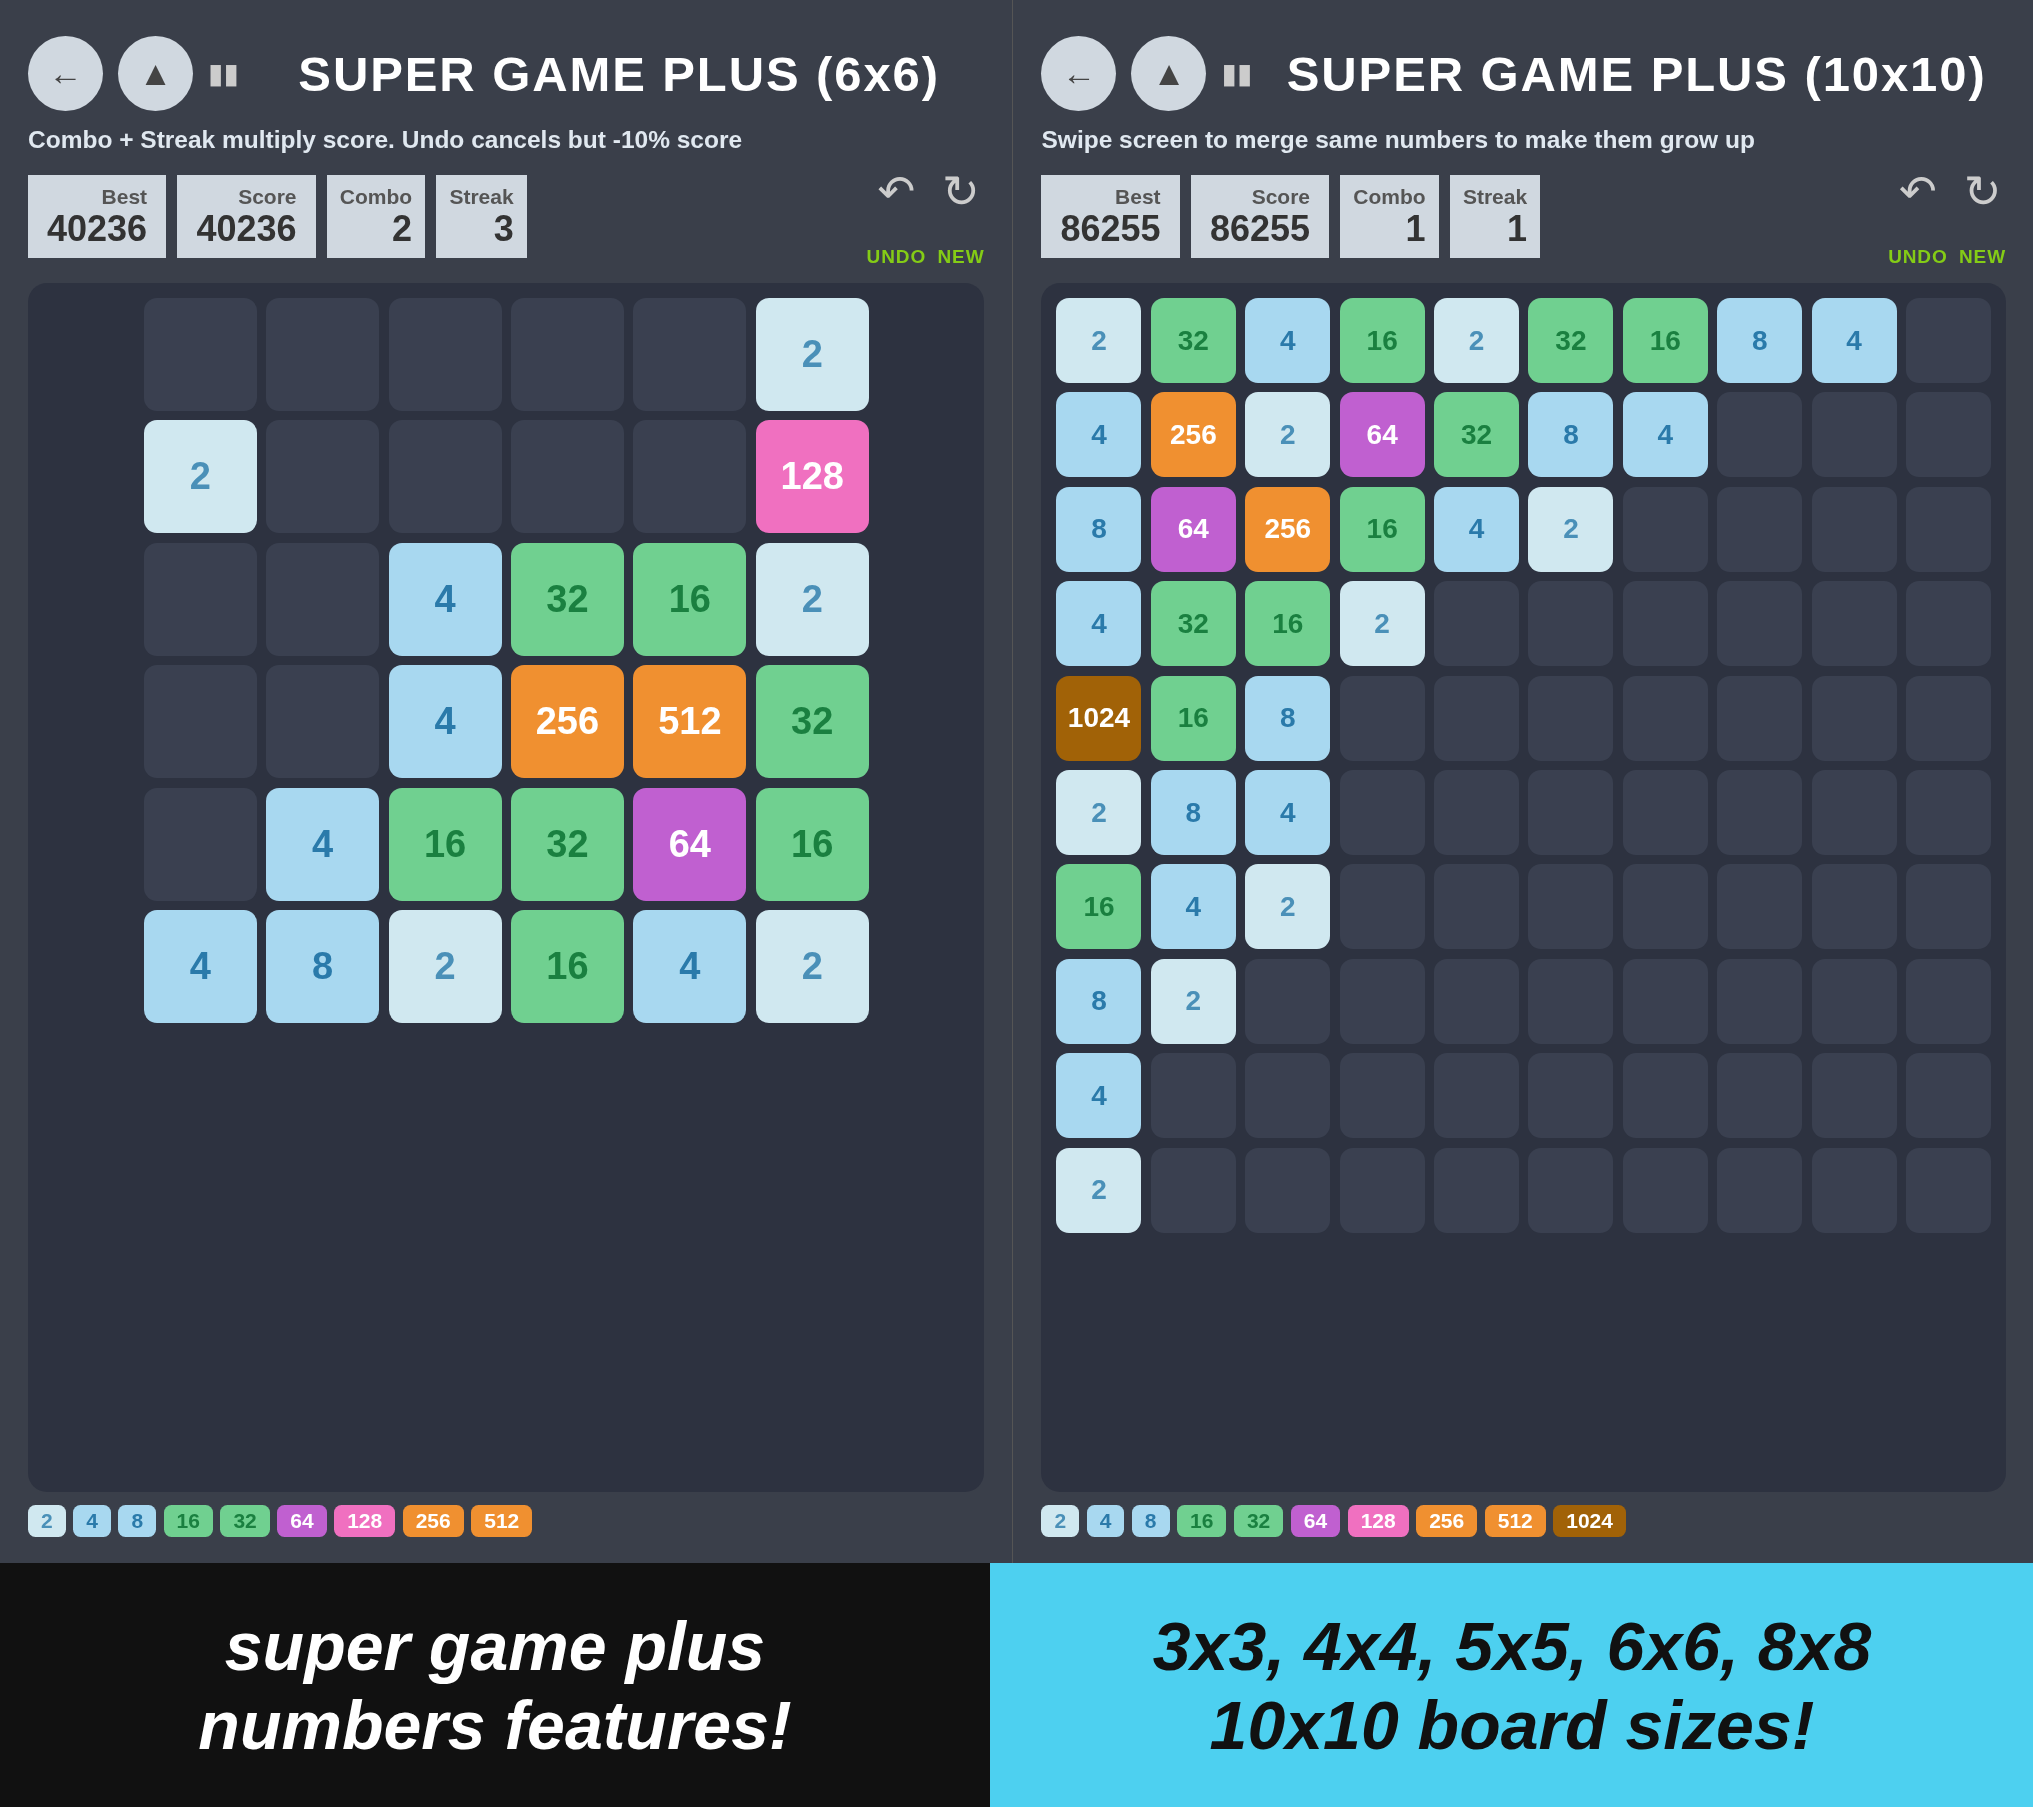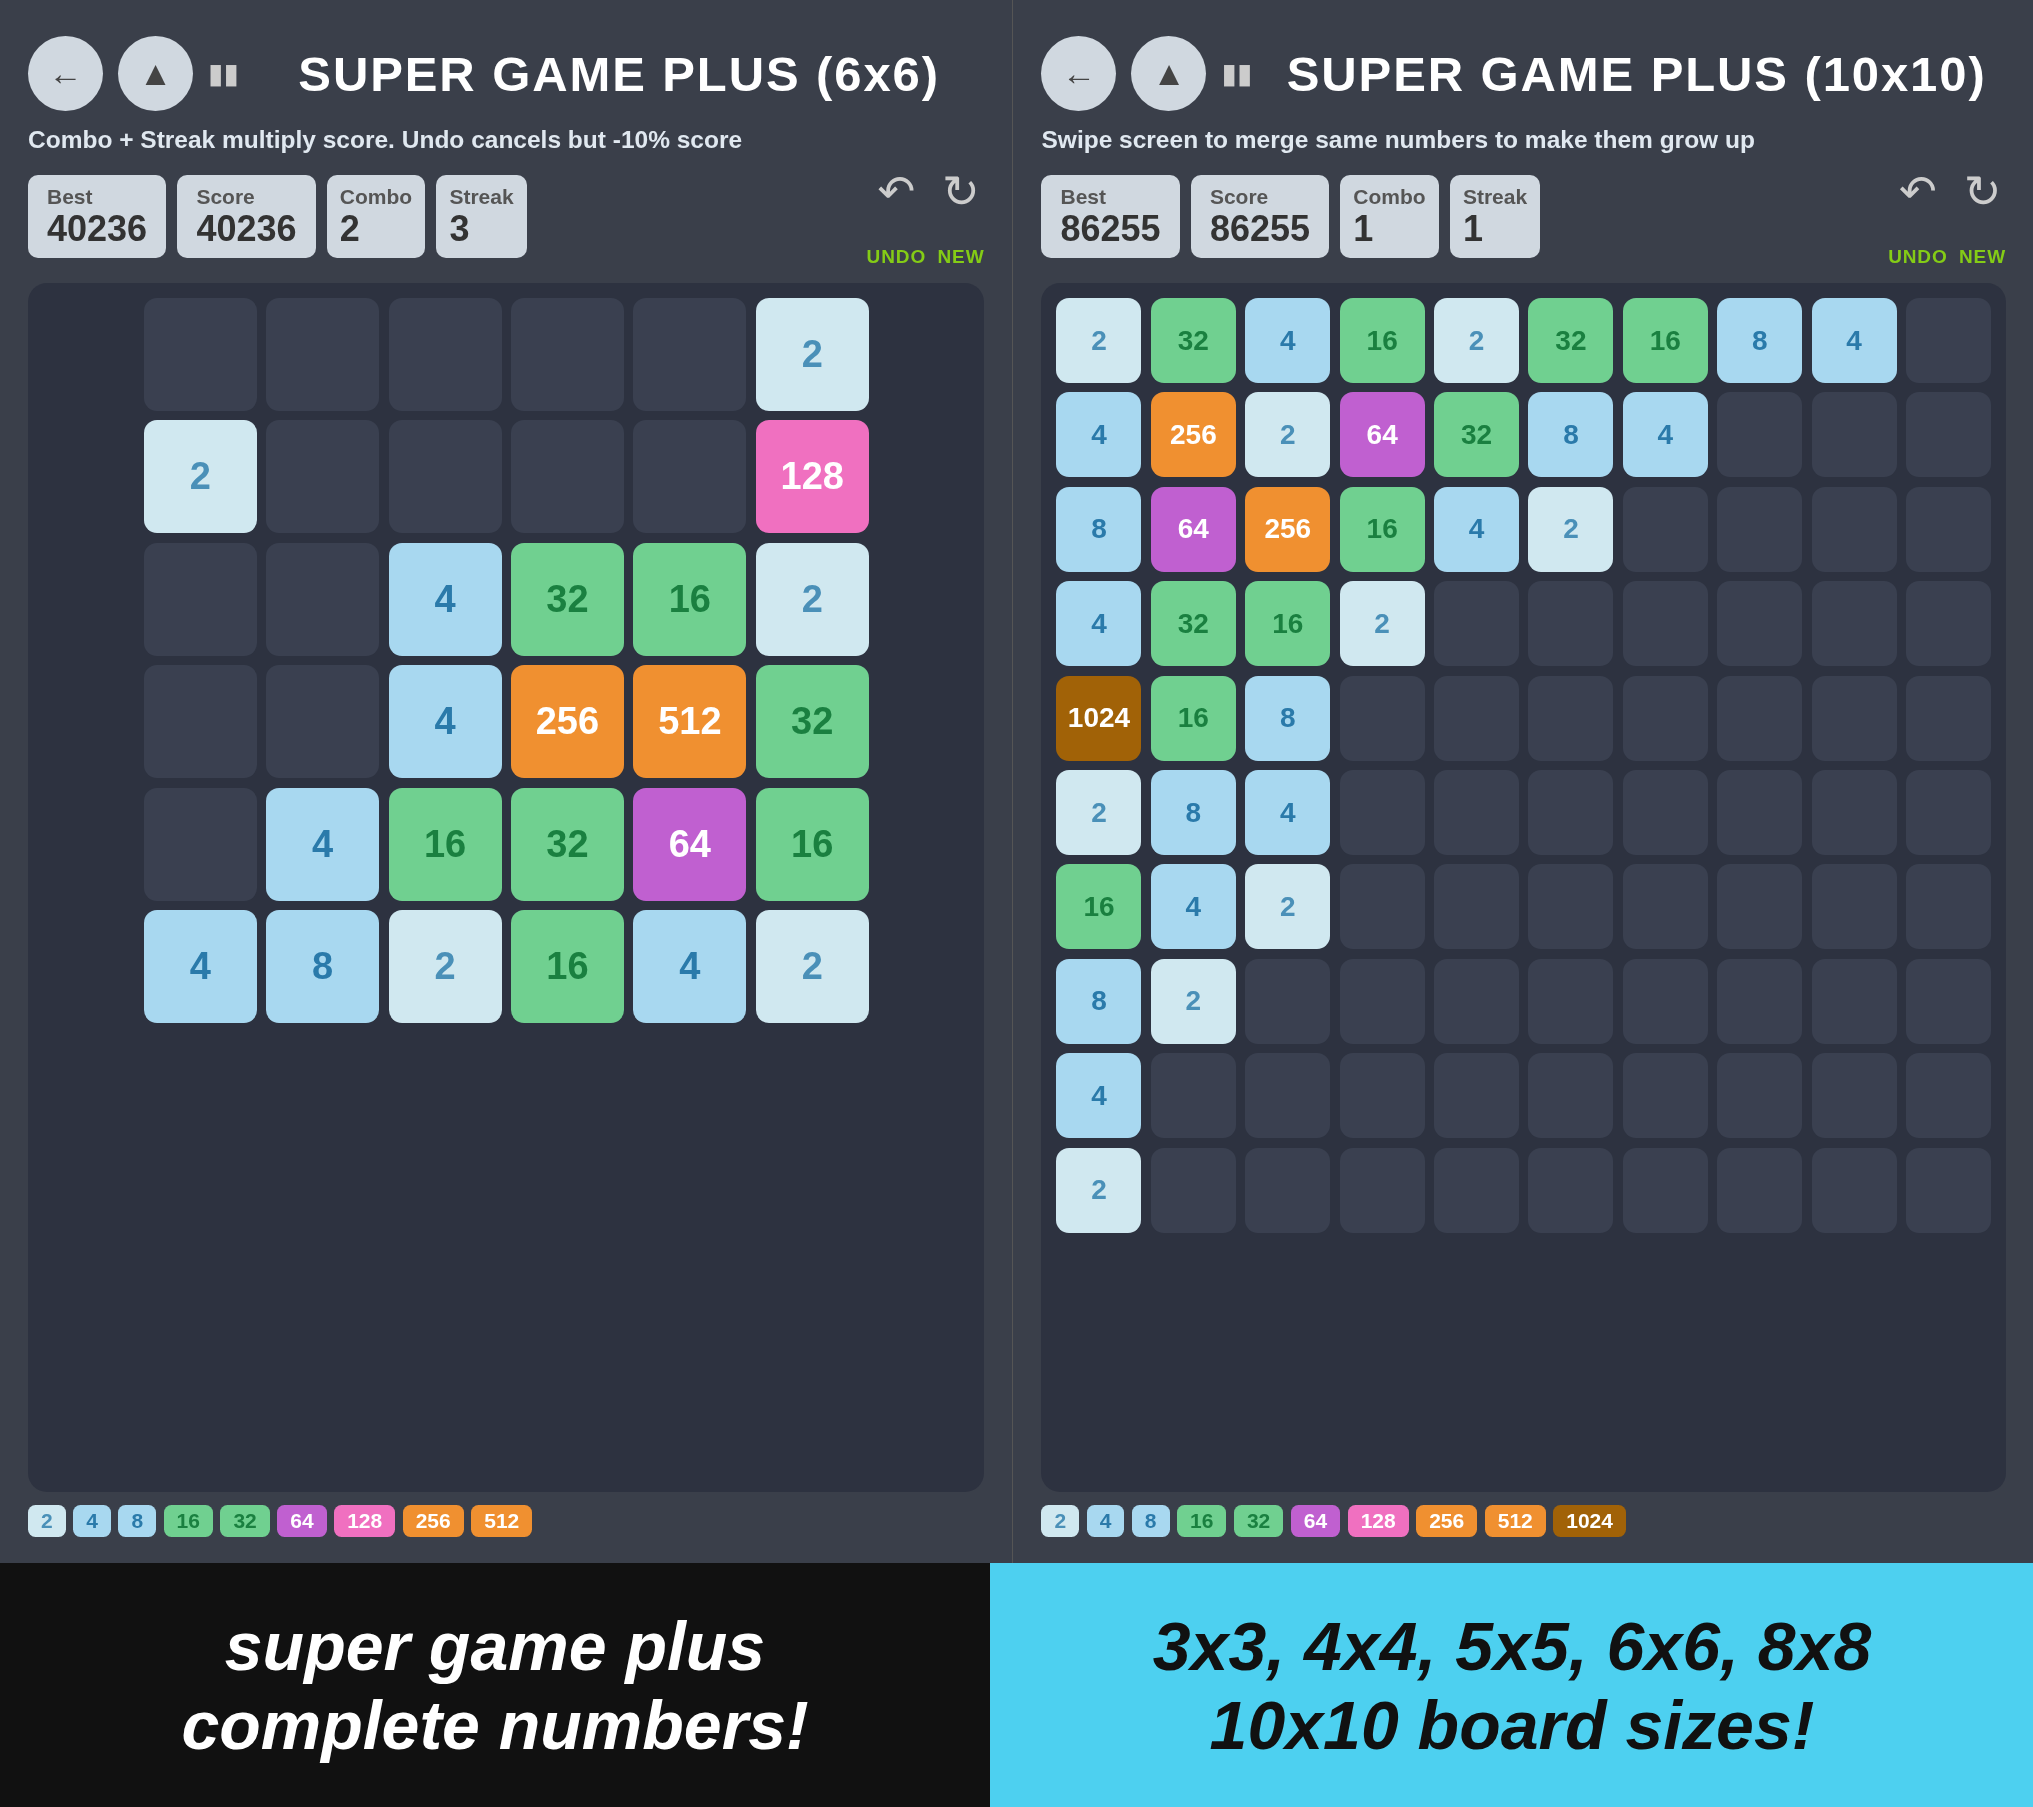--- a/index.html
+++ b/index.html
@@ -88,23 +88,23 @@
     
     .stats-bar {
       display: flex;
       align-items: center;
       gap: 11.3px;
       margin-bottom: 15px;
     }
 
     .stat-box {
       background: #d0d8e0;
-      border-radius: 10px;
+      border-radius: 0;
       padding: 9.4px 19px;
-      text-align: left;
+      text-align: right;
       min-width: 104px;
     }
 
     .stat-label {
       font-size: 21px;
       font-weight: 900;
       color: #555;
       display: block;
     }
 
@@ -534,21 +534,21 @@
       <span class="legend-chip cell-512">512</span>
       <span class="legend-chip cell-1024">1024</span>
     </div>
   </div>
 </div>
 
 <div class="bottom-banner">
   <div class="banner-left">
     <div class="banner-text-left">
       <span>super game plus</span><br>
-      <span>complete numbers!</span>
+      <span>numbers features!</span>
     </div>
   </div>
   <div class="banner-right">
     <div class="banner-text-right">
       <span>3x3, 4x4, 5x5, 6x6, 8x8</span><br>
       <span>10x10 board sizes!</span>
     </div>
   </div>
 </div>
 

